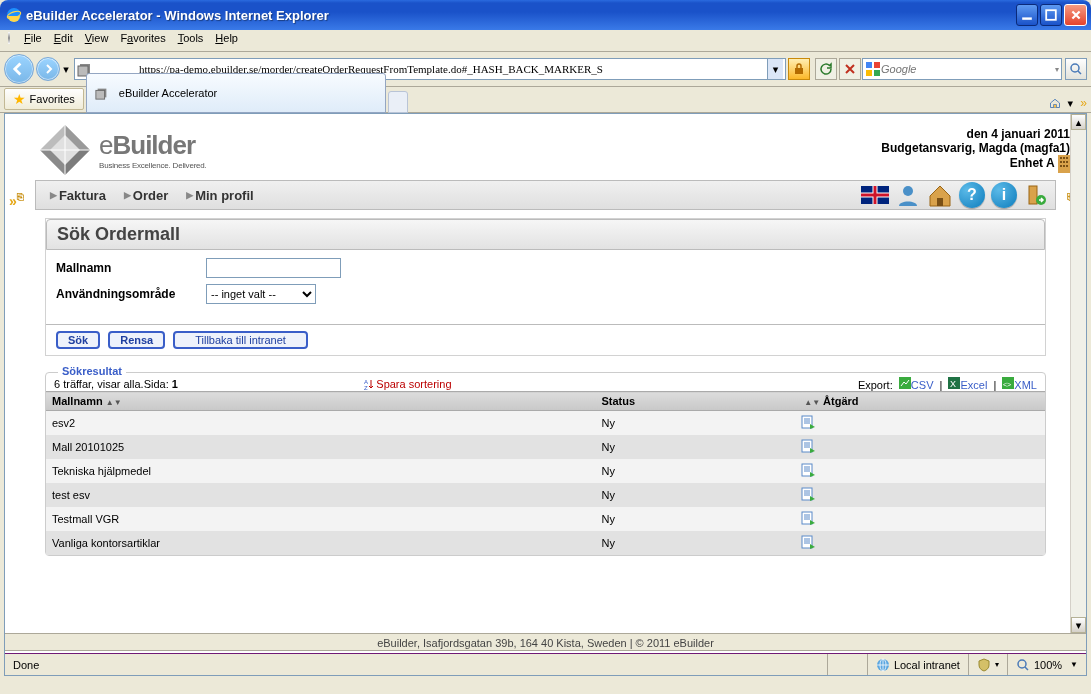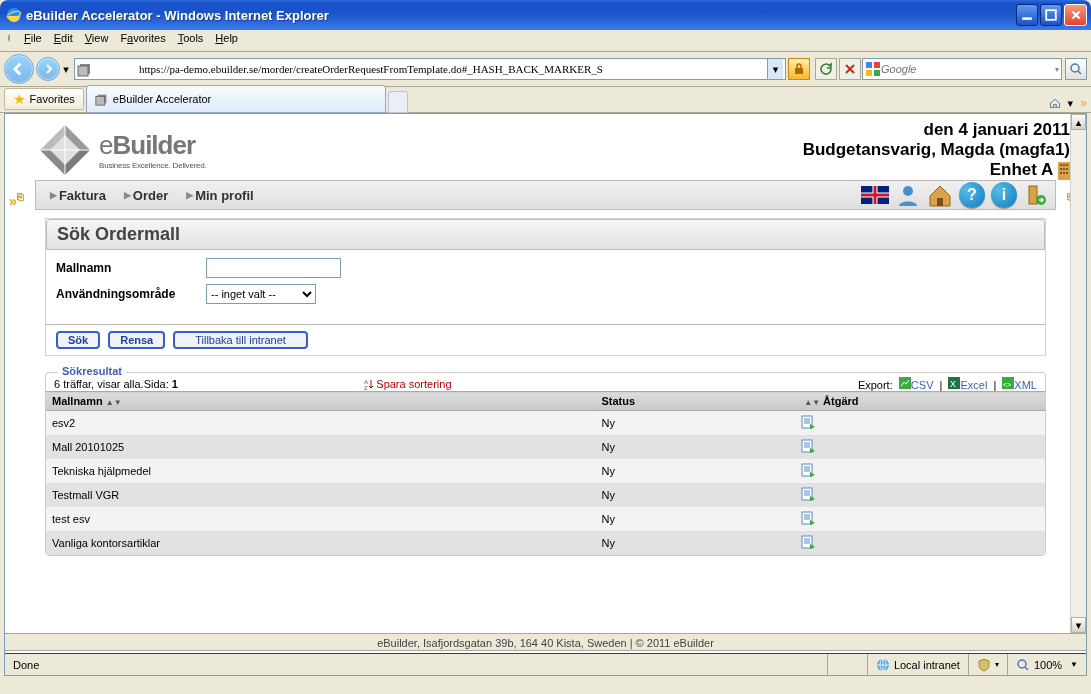--- a/index.html
+++ b/index.html
@@ -68,21 +68,21 @@
 .search-box { width:200px; height:22px; border:1px solid #7f9db9; background:#fff; display:flex; align-items:center; padding:0 2px; }
 .search-box input { flex:1; border:none; outline:none; font-size:11px; color:#888; font-style:italic; }
 .search-btn { width:22px; height:22px; border:1px solid #7f9db9; background:linear-gradient(to bottom,#fefefe,#e3e3dc); display:flex;align-items:center;justify-content:center; margin-left:3px; }
 
 .tab-bar {
   height: 26px; background:#ece9d8; display:flex; align-items:flex-end;
   border-bottom:1px solid #aca899; padding-left:2px;
 }
 .fav-btn { height:22px; padding:0 8px; border:1px solid #c2b894; background:linear-gradient(to bottom,#fefefe,#f0ecd8); margin:0 2px 2px 2px; display:flex;align-items:center; gap:4px; border-radius:2px; }
 .star{ color:#ffb700; font-size:14px; }
-.page-tab { min-width:300px; height:28px; border:1px solid #94a6c2; background:linear-gradient(to bottom,#f7fbff,#dfecf9); display:flex; align-items:center; padding:0 8px; gap:4px; border-top-left-radius:3px; border-top-right-radius:3px; margin-bottom:-1px; }
+.page-tab { min-width:300px; height:40px; border:1px solid #94a6c2; background:linear-gradient(to bottom,#f7fbff,#dfecf9); display:flex; align-items:center; padding:0 8px; gap:10px; border-top-left-radius:3px; border-top-right-radius:3px; margin-bottom:-1px; }
 .new-tab { width:20px; height:22px; border:1px solid #b9c4d6; background:#eaeff7; margin-left:2px; border-top-left-radius:3px; border-top-right-radius:3px; margin-bottom:-1px; }
 .tab-bar .spacer { flex:1; }
 .cmdbar-right { display:flex; align-items:center; padding:0 4px; gap:2px;}
 .cmdbar-right .ico { width:18px; height:18px; display:flex; align-items:center; justify-content:center; border:1px solid transparent; padding:0 2px;}
 .cmdbar-right .drop { width:8px;}
 
 
 .viewport {
   position:absolute; left:4px; right:4px; top: 113px; bottom: 18px;
   background:#fff; border:1px solid #7f9db9;
@@ -90,21 +90,21 @@
 .viewport-inner { position:absolute; inset:0; overflow:hidden; }
 
 
 .app-header { display:flex; align-items:center; padding: 6px 10px 0 30px; }
 .logo-area { display:flex; align-items:center; gap:4px; }
 .logo-diamond { width:60px; height:60px; }
 .logo-text .brand { font-size:26px; color:#777; letter-spacing:-1px; }
 .logo-text .brand .e { font-weight:normal; }
 .logo-text .brand .b { font-weight:bold; }
 .logo-text .tag { font-size:8px; color:#555; letter-spacing:-.2px; }
-.app-header .right-info { margin-left:auto; text-align:right; font-size:17px; padding-right:6px; }
+.app-header .right-info { margin-left:auto; text-align:right; font-size:12px; padding-right:6px; }
 
 .top-toolbar {
   margin: 0 10px;
   height: 30px;
   background: linear-gradient(to bottom, #f0f0f0, #dfdfdf);
   border:1px solid #bbb;
   display:flex; align-items:center; padding:0 6px;
 }
 .top-toolbar .tnav { display:flex; gap:18px; margin-left:8px;}
 .top-toolbar .tnav a { color:#333; font-size:13px; font-weight:bold; text-decoration:none; display:flex; align-items:center; gap:2px;}
@@ -468,34 +468,34 @@
       <svg class="action-icon" viewBox="0 0 16 14">
         <rect x="1" y="1" width="10" height="12" fill="#fff" stroke="#5a8ac8"></rect>
         <line x1="3" y1="4" x2="9" y2="4" stroke="#5a8ac8"></line>
         <line x1="3" y1="6" x2="9" y2="6" stroke="#5a8ac8"></line>
         <line x1="3" y1="8" x2="9" y2="8" stroke="#5a8ac8"></line>
         <path d="M9 9l5 3-5 2z" fill="#3aab3e"></path>
       </svg>
     </td>
             </tr>
             <tr>
-    <td>Testmall VGR</td>
+    <td>test esv</td>
     <td>Ny</td>
     <td>
       <svg class="action-icon" viewBox="0 0 16 14">
         <rect x="1" y="1" width="10" height="12" fill="#fff" stroke="#5a8ac8"></rect>
         <line x1="3" y1="4" x2="9" y2="4" stroke="#5a8ac8"></line>
         <line x1="3" y1="6" x2="9" y2="6" stroke="#5a8ac8"></line>
         <line x1="3" y1="8" x2="9" y2="8" stroke="#5a8ac8"></line>
         <path d="M9 9l5 3-5 2z" fill="#3aab3e"></path>
       </svg>
     </td>
             </tr>
             <tr>
-    <td>test esv</td>
+    <td>Testmall VGR</td>
     <td>Ny</td>
     <td>
       <svg class="action-icon" viewBox="0 0 16 14">
         <rect x="1" y="1" width="10" height="12" fill="#fff" stroke="#5a8ac8"></rect>
         <line x1="3" y1="4" x2="9" y2="4" stroke="#5a8ac8"></line>
         <line x1="3" y1="6" x2="9" y2="6" stroke="#5a8ac8"></line>
         <line x1="3" y1="8" x2="9" y2="8" stroke="#5a8ac8"></line>
         <path d="M9 9l5 3-5 2z" fill="#3aab3e"></path>
       </svg>
     </td>

